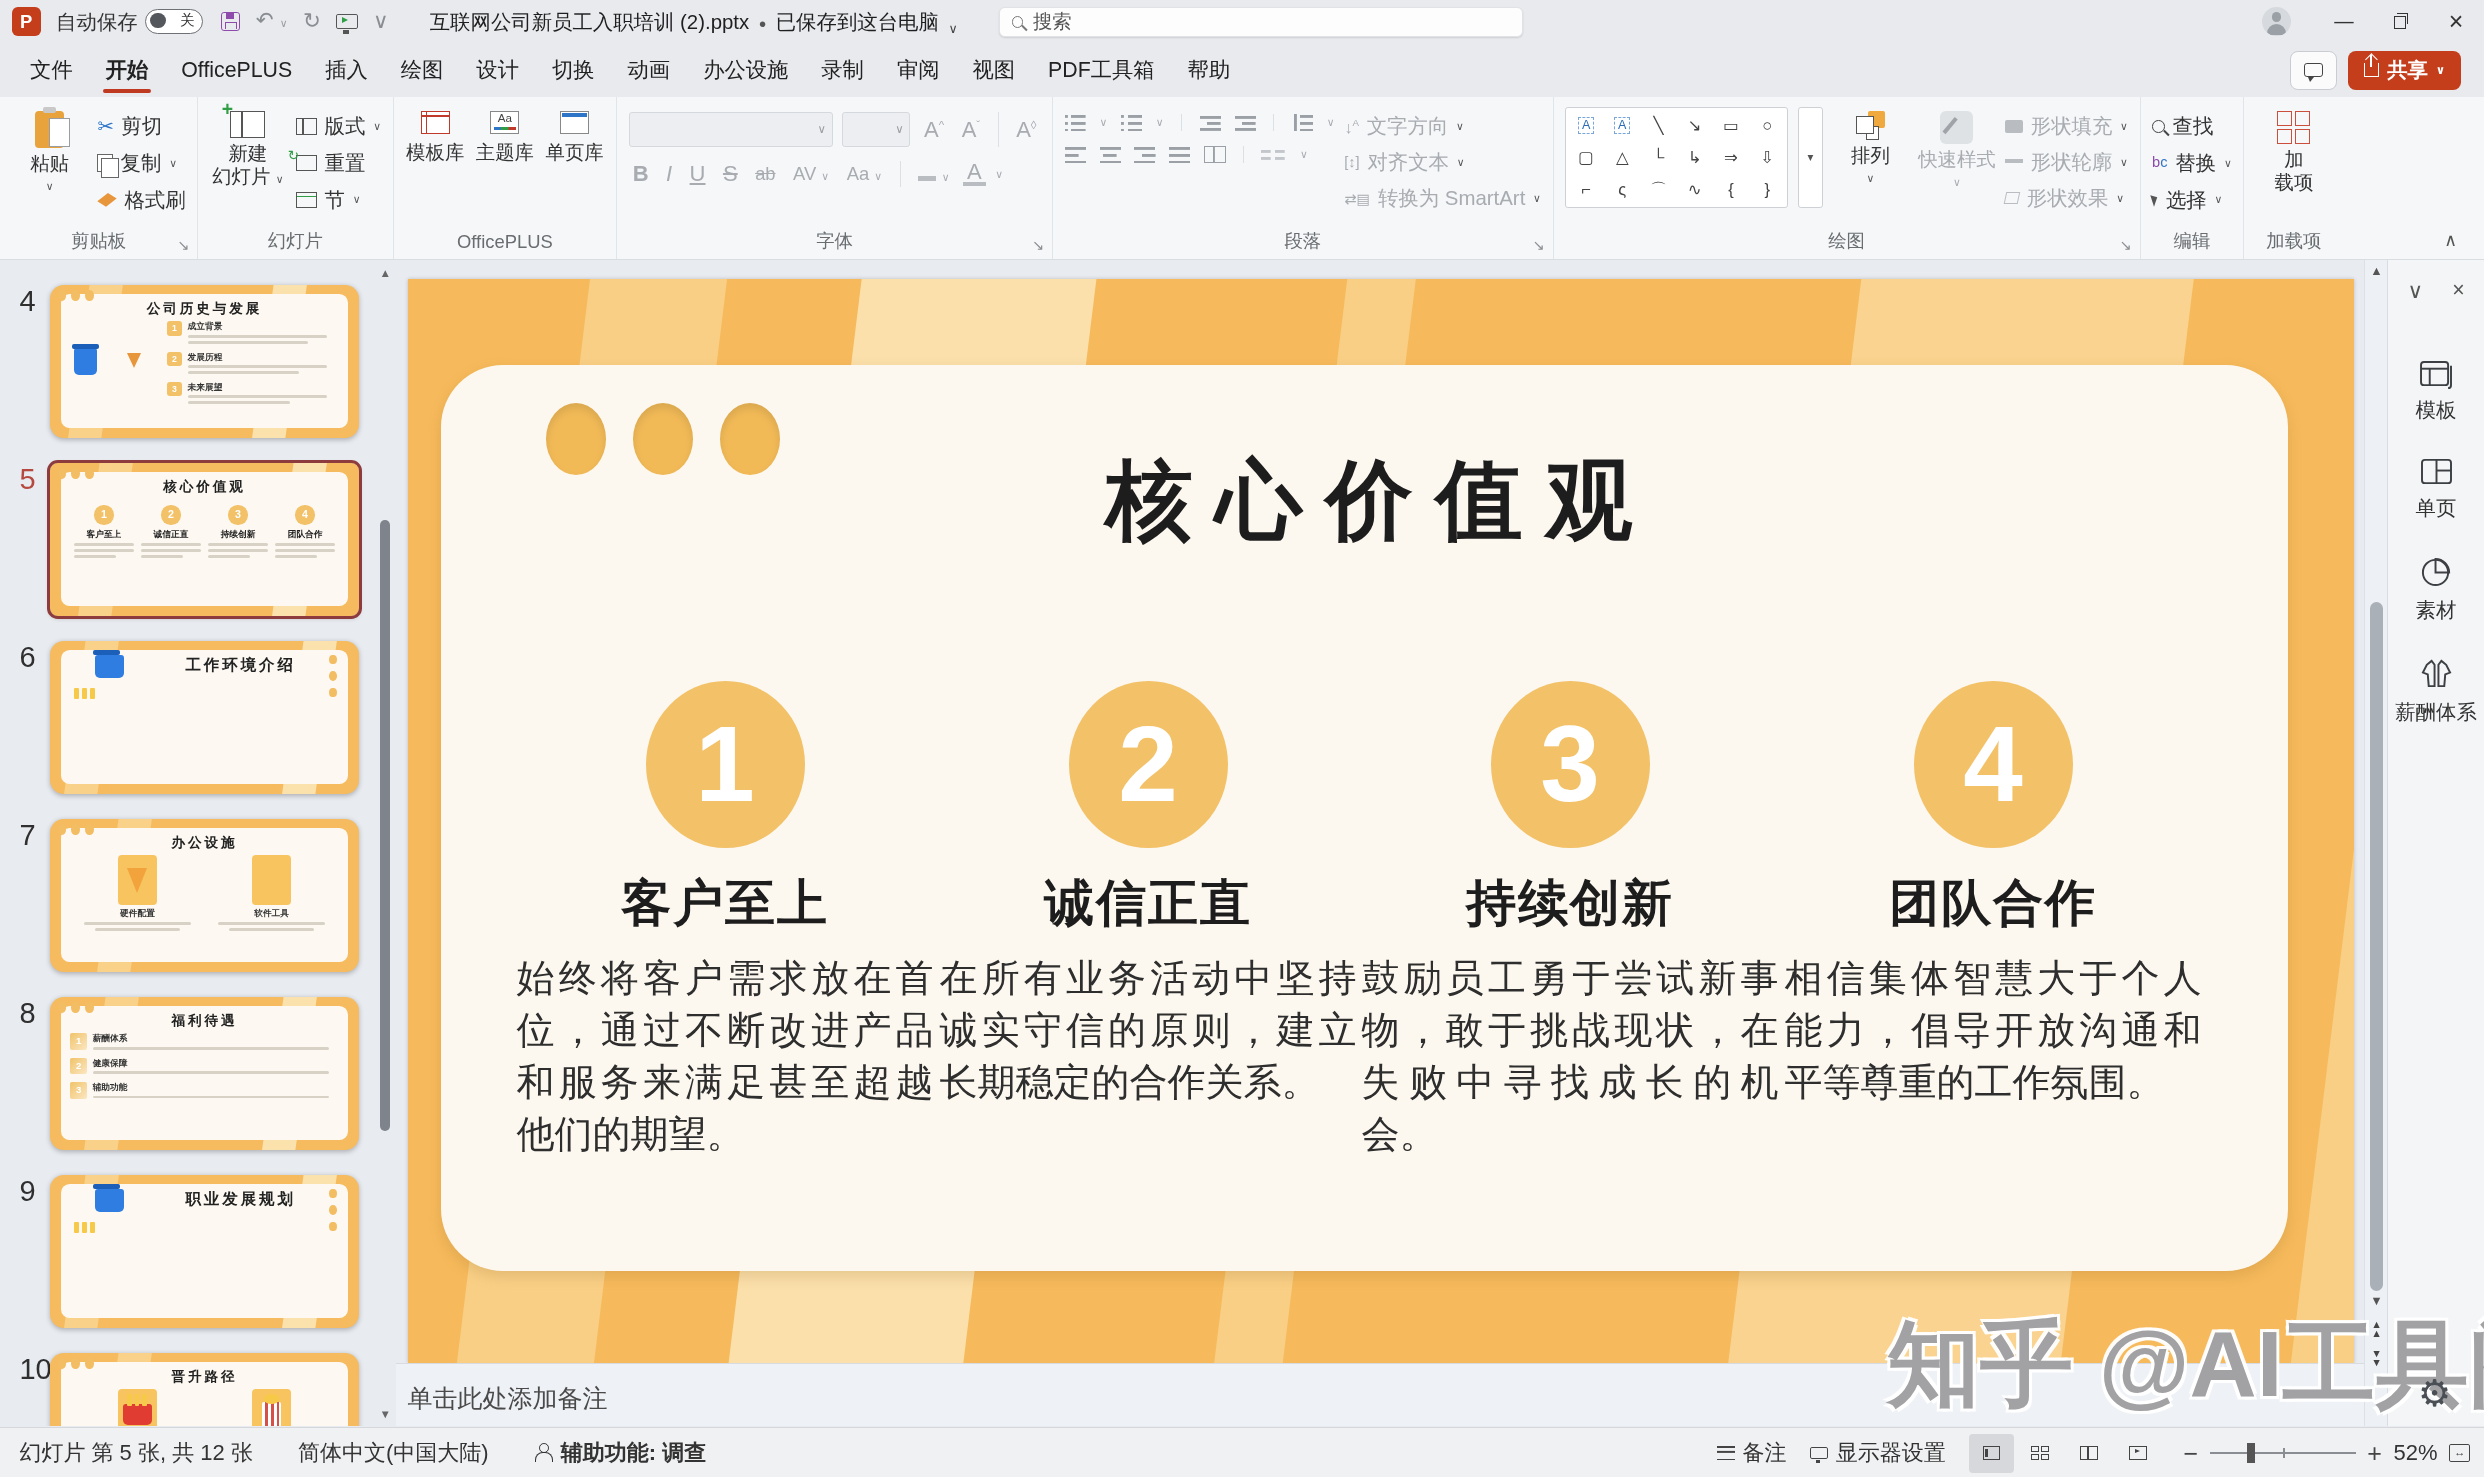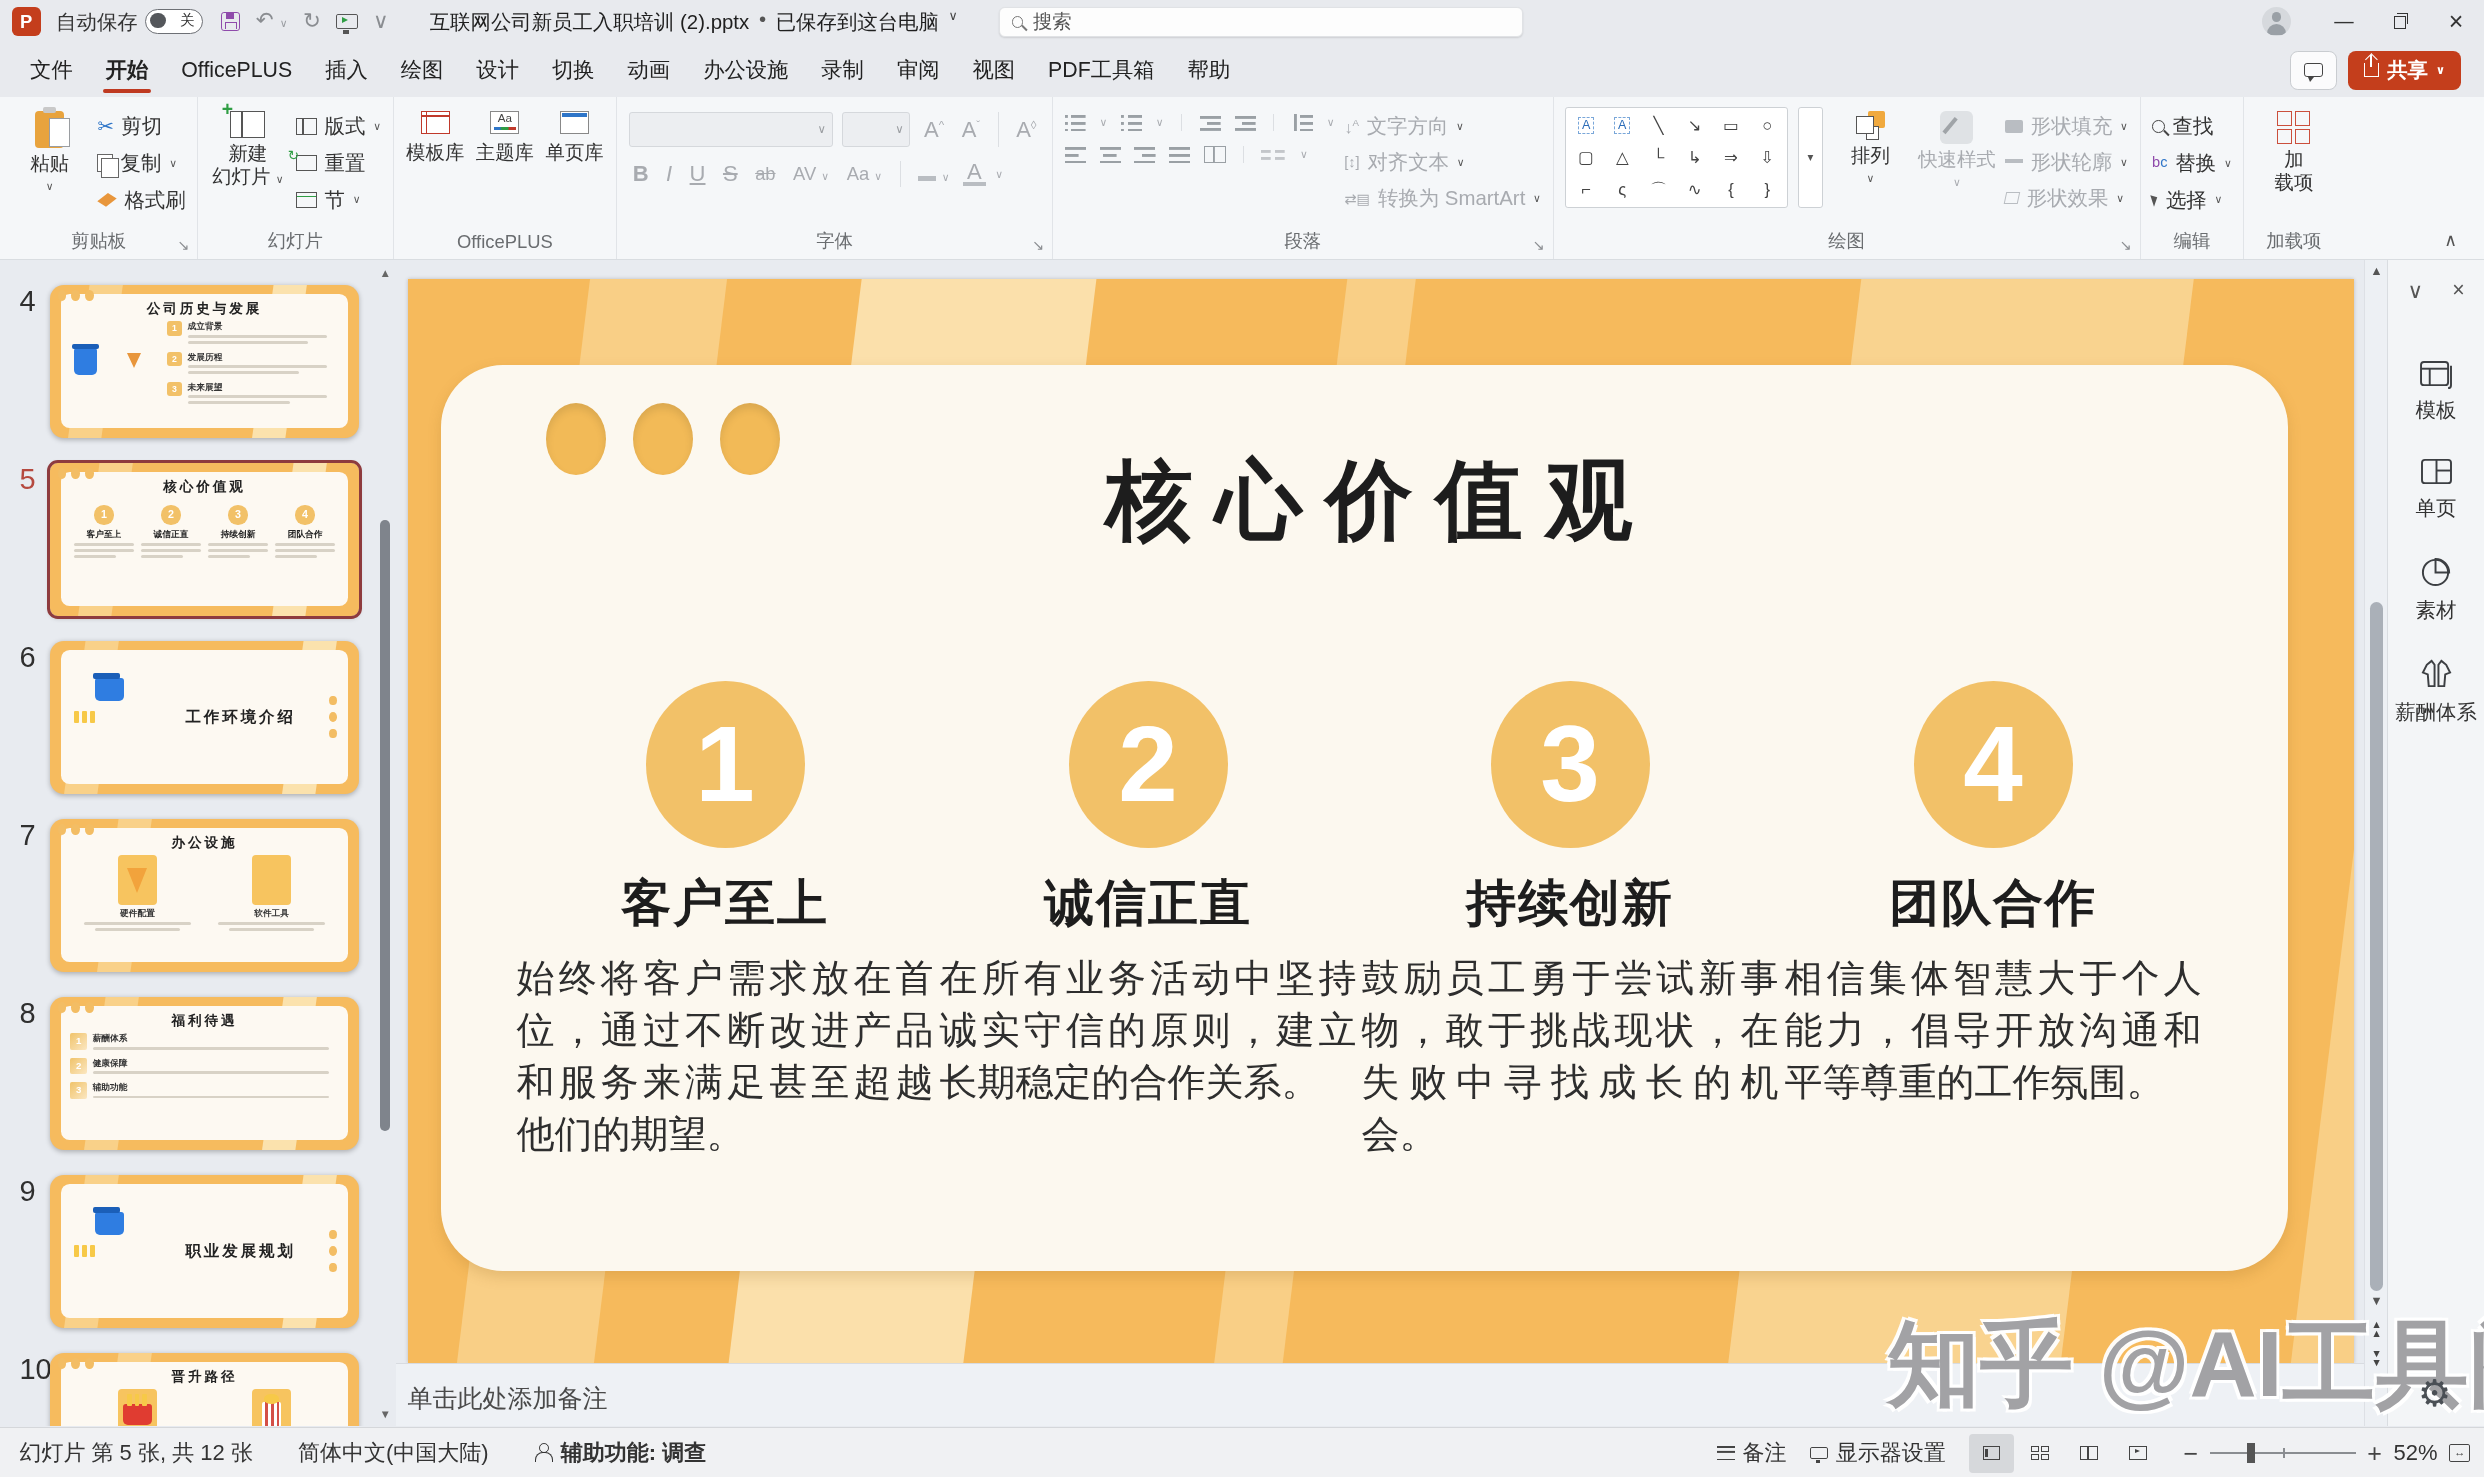--- a/index.html
+++ b/index.html
@@ -17,21 +17,21 @@
   .toggle .tstate{position:absolute;right:7.8px;top:1px;font-size:14.6px;color:#333;}
   .qat{display:flex;align-items:center;gap:15.5px;margin-left:17.5px;}
   .qbtn{font-size:21.3px;color:#8a8d91;line-height:43px;}
   .qbtn .dd{font-size:10.7px;color:#9a9da1;}
   .saveicon{width:19.4px;height:19.4px;border:1.9px solid #8f4bab;border-radius:2.9px;position:relative;}
   .saveicon:before{content:"";position:absolute;left:3.9px;top:0;width:7.8px;height:5.8px;background:#8f4bab;}
   .saveicon:after{content:"";position:absolute;left:2.9px;bottom:1px;width:9.7px;height:5.8px;border:1.9px solid #8f4bab;border-bottom:none;}
   .present{width:21.3px;height:15.5px;border:1.9px solid #555;border-radius:1.9px;position:relative;}
   .present:before{content:"";position:absolute;left:4.9px;top:1.9px;border-left:6.8px solid #2f9e44;border-top:3.9px solid transparent;border-bottom:3.9px solid transparent;}
   .present:after{content:"";position:absolute;left:5.8px;bottom:-5.8px;width:5.8px;height:3.9px;background:#555;}
-  .doctitle{margin-left:41px;font-size:20.4px;color:#1f1f1f;display:flex;align-items:flex-start;gap:9.7px;white-space:nowrap;}
+  .doctitle{margin-left:41px;font-size:20.4px;color:#1f1f1f;display:flex;align-items:flex-end;gap:9.7px;white-space:nowrap;}
   .doctitle .status{color:#1f1f1f;}
   .doctitle .sep{color:#555;}
   .doctitle .dd{font-size:12.6px;color:#444;}
   .searchbox{position:absolute;left:999px;top:6.8px;width:524px;height:30px;background:#fdfdfd;border:1px solid #e0e2e5;
              border-radius:5.8px;box-shadow:0 1px 1.9px rgba(0,0,0,.12);display:flex;align-items:center;padding-left:11.6px;gap:9.7px;}
   .mag{width:11.6px;height:11.6px;border:1.9px solid #777;border-radius:50%;position:relative;flex:0 0 auto;}
   .mag:after{content:"";position:absolute;left:8.7px;top:9.7px;width:6.8px;height:1.9px;background:#777;transform:rotate(45deg);}
   .searchtext{font-size:19.4px;color:#555;}
   .tbright{position:absolute;right:0;top:0;height:43px;display:flex;align-items:center;}
   .avatar{width:29px;height:29px;border-radius:50%;background:#d6d9dd;position:relative;overflow:hidden;margin-right:25px;}
@@ -147,21 +147,21 @@
   .m-split{display:flex;gap:7.8px;margin-top:3.9px;}
   .m-illus{width:89px;position:relative;height:89px;flex:0 0 auto;}
   .m-list{flex:1;}
   .m-li{display:flex;gap:5.8px;margin-bottom:4.9px;}
   .m-chip{width:14.6px;height:14.6px;background:#f2c168;border-radius:2.9px;color:#fff;font-size:8.7px;font-weight:bold;text-align:center;line-height:14.6px;flex:0 0 auto;}
   .m-h{font-size:8.7px;font-weight:bold;color:#333;line-height:10.7px;}
   .m-vals{display:flex;justify-content:space-around;margin-top:9.7px;}
   .m-v{width:60px;text-align:center;}
   .m-c{width:19.4px;height:19.4px;border-radius:50%;background:#f2c168;color:#fff;font-size:10.7px;font-weight:bold;line-height:19.4px;margin:0 auto;}
   .m-vt{font-size:8.7px;font-weight:bold;margin:3.9px 0 1.9px;color:#222;}
-  .m-hero{display:flex;align-items:center;height:100%;gap:0;}
+  .m-hero{display:flex;height:100%;gap:0;}
   .m-ht{flex:1;text-align:center;font-size:15.5px;font-weight:bold;letter-spacing:2.9px;color:#222;}
   .m-dotcol{display:flex;flex-direction:column;gap:6.8px;padding-right:1.9px;}
   .m-dotcol i{width:7.8px;height:9.7px;background:#f3bd64;border-radius:50%;}
   .food{position:absolute;}
   .f-cup{width:23px;height:27px;background:#2f7de1;border-radius:2.9px 2.9px 4.9px 4.9px;}
   .f-cup:before{content:"";position:absolute;left:-1.9px;top:-4.9px;width:27px;height:5.8px;background:#1b5fb8;border-radius:1.9px;}
   .f-burger{width:45px;height:35px;}
   .f-burger .bt{height:13.6px;background:#f7c948;border-radius:9.7px 9.7px 1.9px 1.9px;}
   .f-burger .lt{height:5.8px;background:#67a832;border-radius:1.9px;}
   .f-burger .pt{height:6.8px;background:#7a4a21;}

